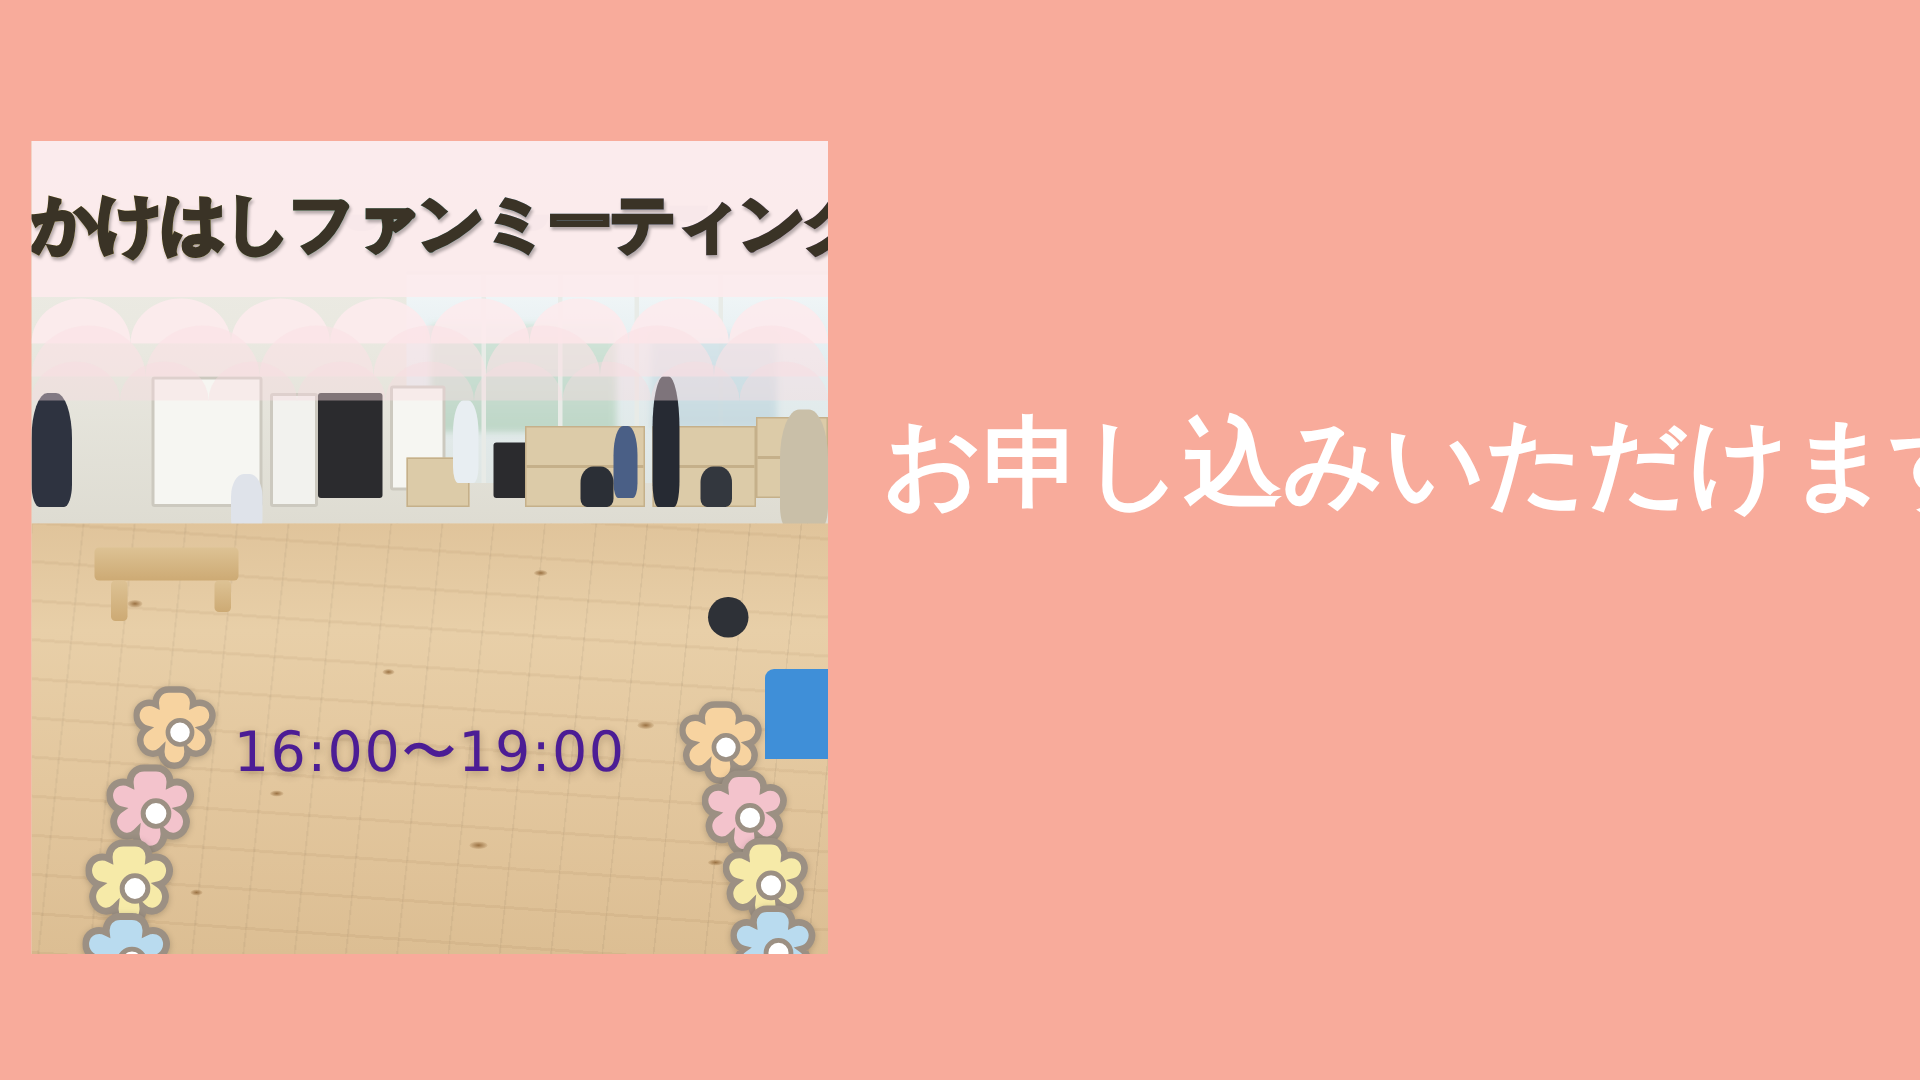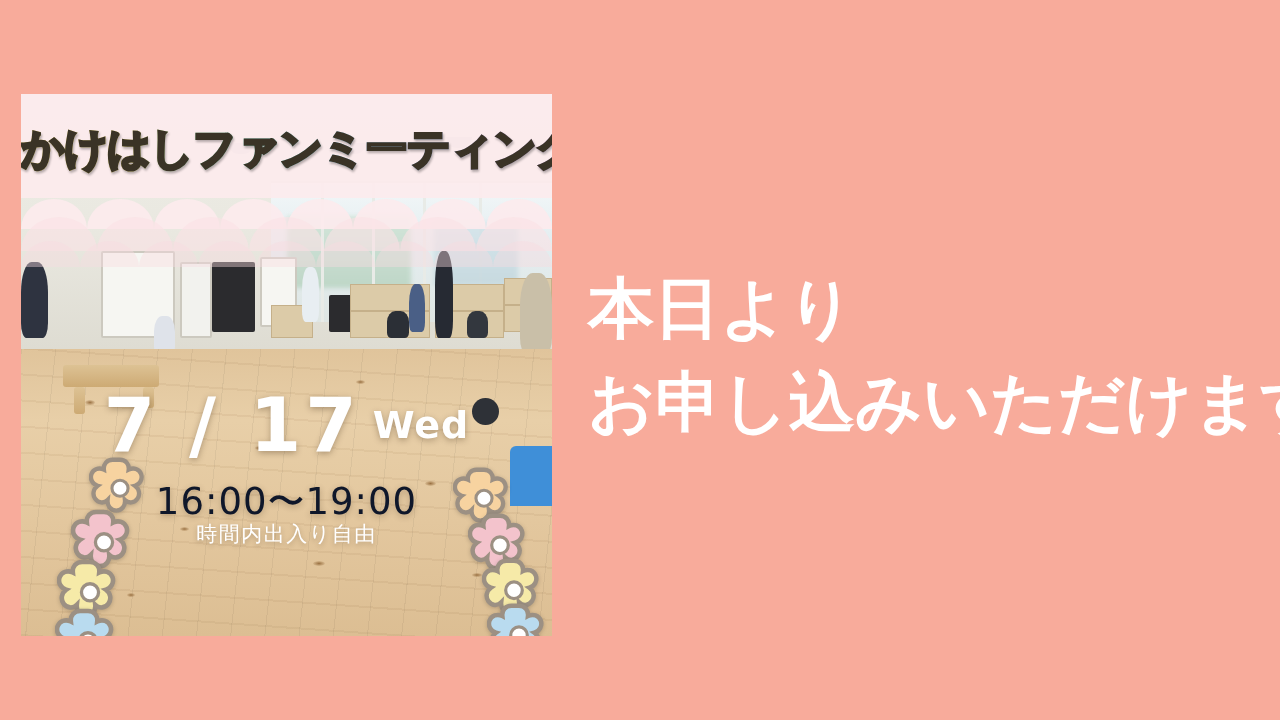--- a/index.html
+++ b/index.html
@@ -141,21 +141,21 @@
     vertical-align:middle;
   }
   #date-dow {
     font-family:"DejaVu Sans", sans-serif;
     font-weight:bold; font-size:38px; letter-spacing:1px;
     margin-left:12px; vertical-align:middle;
     text-shadow:0 2px 6px rgba(60,40,20,.35);
   }
   #time-line {
     position:absolute; left:0; top:383px; width:100%;
-    text-align:center; color:#0f172a;
+    text-align:center; color:#4c1d95;
     font-family:"DejaVu Sans", sans-serif;
     font-size:37px; letter-spacing:1px;
     text-shadow:0 2px 6px rgba(60,40,20,.3);
   }
   #time-note {
     position:absolute; left:0; top:426px; width:100%;
     text-align:center; color:#fff;
     font-family:"DejaVu Sans", sans-serif;
     font-size:21px; letter-spacing:1.5px;
     text-shadow:0 2px 5px rgba(60,40,20,.3);
@@ -353,24 +353,19 @@
   </div>
   <div class="flower" style="left:466px; top:508px;">
     <svg width="64" height="64" viewBox="0 0 100 100">
       <g stroke="#9c9083" stroke-width="7">
         <path fill="#b9dbef" d="M50 6c9 0 15 7 14 16 8-4 17-1 20 7s-2 17-10 19c7 5 9 14 4 21s-14 8-20 2c1 9-5 17-14 17s-15-8-14-17c-6 6-15 5-20-2s-3-16 4-21c-8-2-13-11-10-19s12-11 20-7c-1-9 5-16 14-16z"></path>
       </g>
       <circle cx="50" cy="52" r="13" fill="#ffffff" stroke="#9c9083" stroke-width="5"></circle>
     </svg>
   </div>
 
-  <div id="date-line">
-    <span id="date-main">7 / 17</span><span id="date-dow">Wed</span>
-  </div>
   <div id="time-line">16:00〜19:00</div>
-  <div id="time-note">時間内出入り自由</div>
 
 </div>
 
 <div id="headline">
-  <span class="ln">本日より</span>
   <span class="ln">お申し込みいただけます</span>
 </div>
 
 </body></html>

